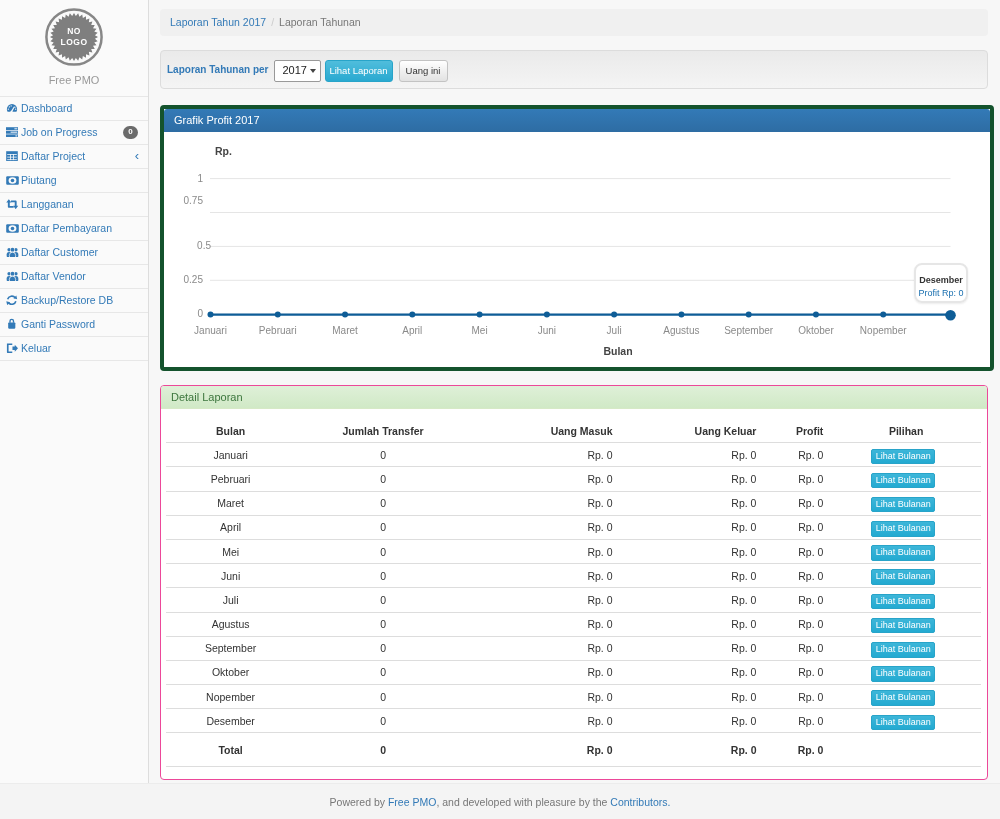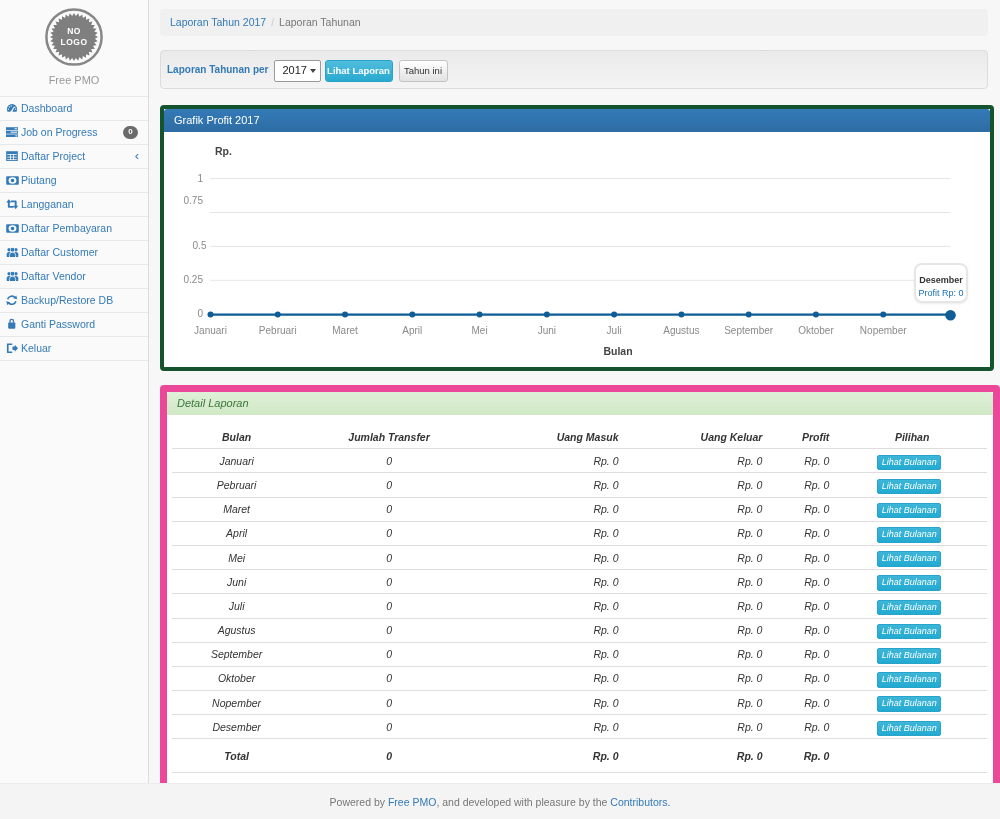--- a/index.html
+++ b/index.html
@@ -20,29 +20,29 @@
 
 .content { position:absolute; left:149px; top:0; width:851px; height:783px; }
 .breadcrumb { position:absolute; left:11px; top:9px; width:808px; height:27px; line-height:27px; background:#f0f0f0; border-radius:4px; padding:0 10px; font-size:10.5px; color:#777; }
 .breadcrumb .sep { color:#ccc; padding:0 5px; }
 
 .wellrow { position:absolute; left:11px; top:50px; width:820px; height:37px; background:linear-gradient(to bottom,#eaeaea 0%,#f4f4f4 100%); border:1px solid #dcdcdc; border-radius:4px; padding:0 0 0 6px; line-height:37px; }
 .wellrow .lbl { color:#337ab7; font-weight:bold; font-size:10px; display:inline-block; vertical-align:top; }
 .sel { display:inline-block; width:34px; height:19.5px; border:1px solid #999; border-radius:2px; background:#fff; margin-left:5px; margin-top:9px; font-size:11px; color:#222; padding:0 3px 0 8px; line-height:19.5px; vertical-align:top; position:relative; }
 .sel .arr { position:absolute; right:4px; top:8px; width:0; height:0; border-left:3.5px solid transparent; border-right:3.5px solid transparent; border-top:4.5px solid #444; }
 .btn { display:inline-block; height:20.5px; line-height:20.5px; border-radius:3px; font-size:9.5px; text-align:center; vertical-align:top; margin-top:8.5px; white-space:nowrap; }
-.btn-info { background:linear-gradient(to bottom,#50bddc 0%,#29a9d0 100%); border:1px solid #28a4c9; color:#fff;font-weight:bold; }
+.btn-info { background:linear-gradient(to bottom,#50bddc 0%,#29a9d0 100%); border:1px solid #28a4c9; color:#fff; }
 .btn-default { background:linear-gradient(to bottom,#fff 0%,#e2e2e2 100%); border:1px solid #c3c3c3; color:#333; }
 .btn-lihat { width:66px; margin-left:4px; }
 .btn-tahun { width:47px; margin-left:6px; }
 
 
 .panel { position:absolute; left:11px; width:826px; background:#fff; border-radius:4px; }
 .panel-chart { top:105px; height:258px; border:4px solid #14532d; }
-.panel-detail { top:385px; height:393px; border:7px solid #ec4899;font-style:italic; }
+.panel-detail { top:385px; height:393px; border:1px solid #ec4899; }
 .ph { height:22px; line-height:22px; padding:0 10px; font-size:11px; border-top-left-radius:3px; border-top-right-radius:3px; }
 .ph-blue { background:linear-gradient(to bottom,#337ab7 0%,#2e6da4 100%); color:#fff; border-bottom:1px solid #2e6da4; }
 .ph-green { background:linear-gradient(to bottom,#dff0d8 0%,#d0e9c6 100%); color:#3c763d; border-bottom:1px solid #d6e9c6; }
 
 
 .chart-body { position:relative; width:100%; height:235px; }
 .abs { position:absolute;padding-left:45px; }
 .ylab { position:absolute; width:39px; text-align:right; font-size:10px; color:#8a8a8a; }
 .xlab { position:absolute; width:70px; text-align:center; font-size:10px; color:#8a8a8a; }
 .tooltip { position:absolute; left:750px; top:131px; width:46px; padding:9px 2px 0 2px; background:rgba(255,255,255,0.95); border:2px solid #e6e6e6; border-radius:8px; text-align:center; box-shadow:0 1px 2px rgba(0,0,0,0.08); }
@@ -166,21 +166,21 @@
               <path d="M7 3.7h2.5V1.6L13 5.5 9.5 9.4V7.3H7z"></path>
             </g>
           </svg></span>Keluar</li>
     </ul>
 </div>
 
 <div class="content">
   <div class="breadcrumb"><a>Laporan Tahun 2017</a><span class="sep">/</span>Laporan Tahunan</div>
 
   <div class="wellrow">
-    <span class="lbl">Laporan Tahunan per</span><span class="sel">2017<span class="arr"></span></span><span class="btn btn-info btn-lihat">Lihat Laporan</span><span class="btn btn-default btn-tahun">Tahun ini</span>
+    <span class="lbl">Laporan Tahunan per</span><span class="sel">2017<span class="arr"></span></span><span class="btn btn-info btn-lihat">Lihat Laporan</span><span class="btn btn-default btn-tahun">Uang ini</span>
   </div>
 
   <div class="panel panel-chart">
     <div class="ph ph-blue">Grafik Profit 2017</div>
     <div class="chart-body" id="chartbody">
       <div class="abs" style="left:6px;top:13px;font-weight:bold;font-size:10.5px;color:#444;">Rp.</div>
       <svg id="chartsvg" width="826" height="236" style="position:absolute;left:0;top:0;">
           <line x1="46" y1="46.6" x2="786.5" y2="46.6" stroke="#e5e5e5" stroke-width="1"></line>
           <line x1="46" y1="80.5" x2="786.5" y2="80.5" stroke="#e5e5e5" stroke-width="1"></line>
           <line x1="46" y1="114.4" x2="786.5" y2="114.4" stroke="#e5e5e5" stroke-width="1"></line>
@@ -200,21 +200,21 @@
           <circle cx="719.2272727272726" cy="182.6" r="3" fill="#0e5d97"></circle>
           <circle cx="786.4999999999999" cy="183.29999999999998" r="5.3" fill="#0e5d97"></circle>
         </svg>
       <div class="abs" style="left:389px;top:213px;width:40px;text-align:center;font-weight:bold;font-size:10.5px;color:#444;">Bulan</div>
       <div class="tooltip">
           <div class="t1">Desember</div>
           <div class="t2">Profit Rp: 0</div>
         </div>
     <div class="ylab" style="left: 0px; top: 40.6px;">1</div>
         <div class="ylab" style="left: 0px; top: 63px;">0.75</div>
-        <div class="ylab" style="left: 16px; top: 108.4px; text-align: center;">0.5</div>
+        <div class="ylab" style="left: 8px; top: 108.4px;">0.5</div>
         <div class="ylab" style="left: 0px; top: 142.3px;">0.25</div>
         <div class="ylab" style="left: 0px; top: 176.2px;">0</div>
         <div class="xlab" style="left: 11.5px; top: 192.6px;">Januari</div>
         <div class="xlab" style="left: 78.7727px; top: 192.6px;">Pebruari</div>
         <div class="xlab" style="left: 146.045px; top: 192.6px;">Maret</div>
         <div class="xlab" style="left: 213.318px; top: 192.6px;">April</div>
         <div class="xlab" style="left: 280.591px; top: 192.6px;">Mei</div>
         <div class="xlab" style="left: 347.864px; top: 192.6px;">Juni</div>
         <div class="xlab" style="left: 415.136px; top: 192.6px;">Juli</div>
         <div class="xlab" style="left: 482.409px; top: 192.6px;">Agustus</div>

